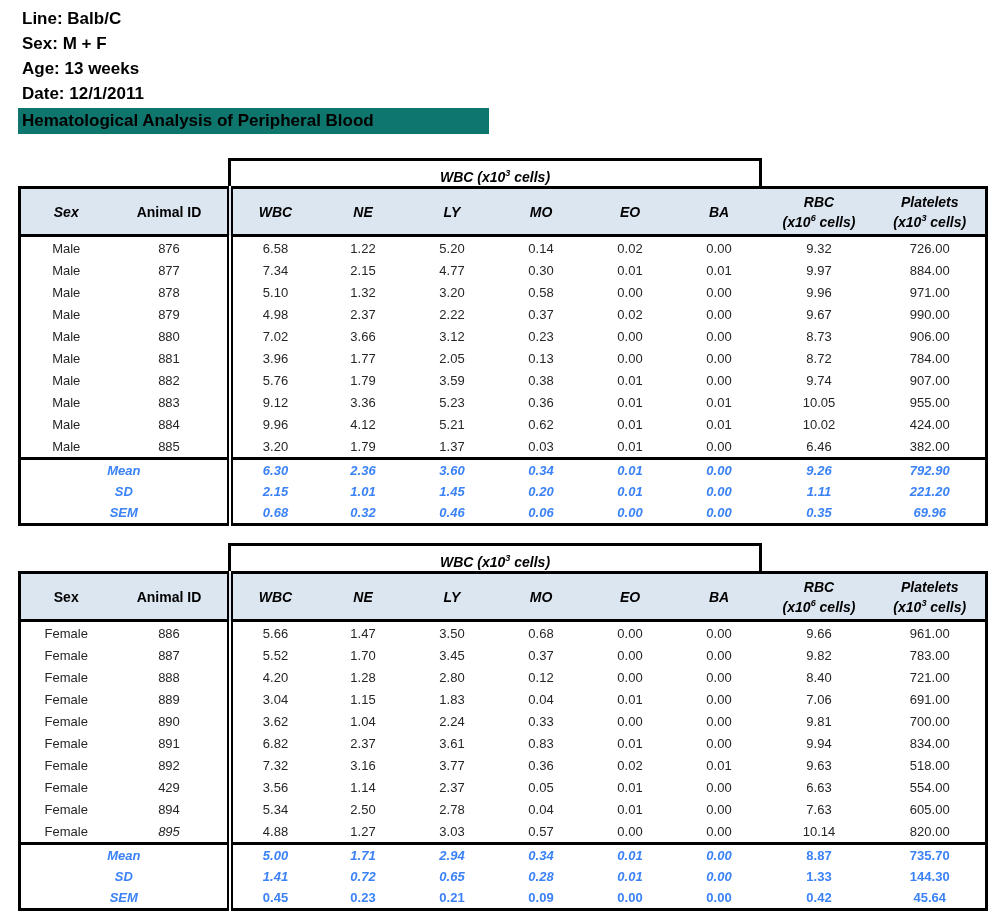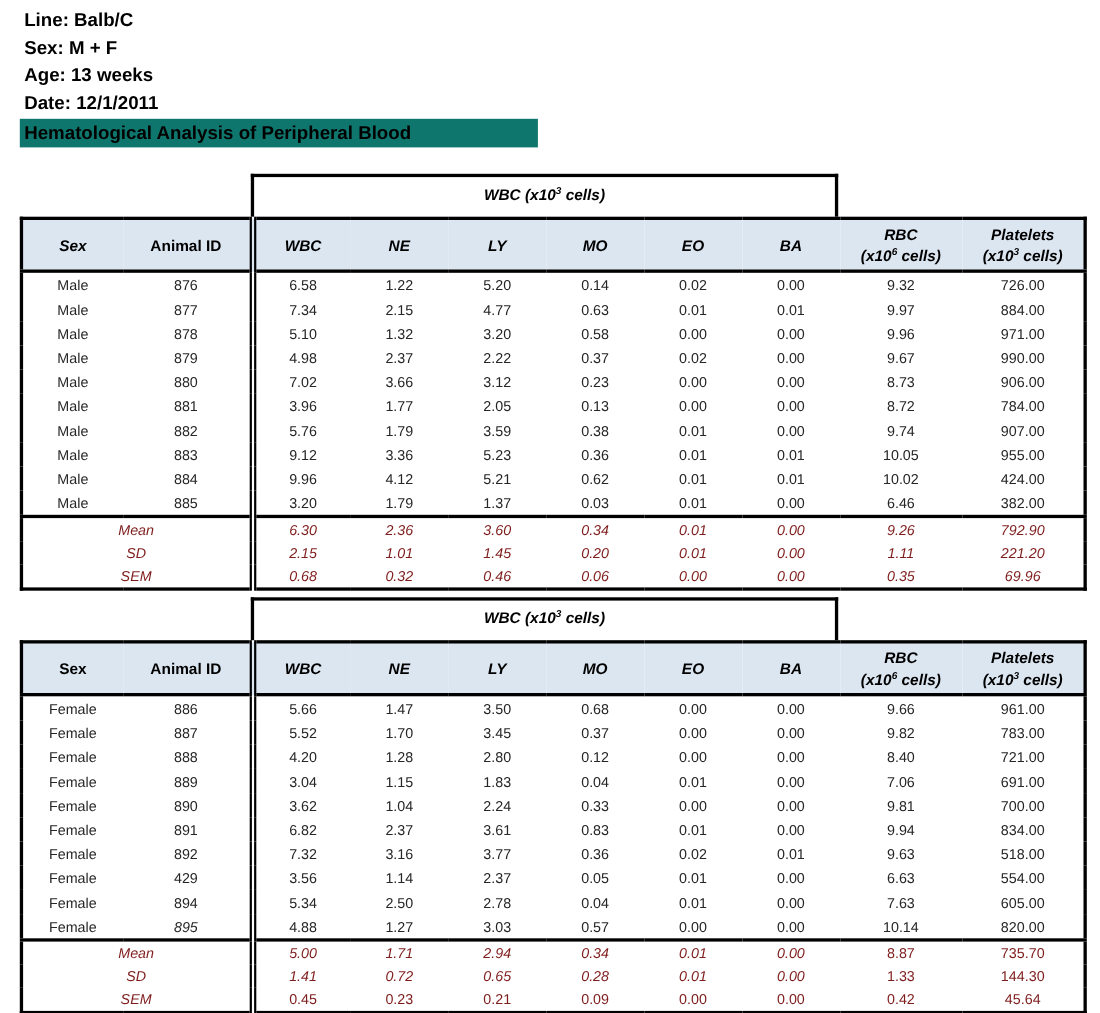--- a/index.html
+++ b/index.html
@@ -11,42 +11,42 @@
   .meta { position:absolute; left:22px; top:6px; font-weight:bold; font-size:17px; line-height:25px; }
   .title-highlight {
     position:absolute; left:18px; top:108px; width:471px; height:26px;
     background:#0f766e; font-weight:bold; font-size:17px; line-height:26px; padding-left:4px;
     box-sizing:border-box;
   }
   .table-block { position:absolute; left:18px; width:967px; }
   #table-block-0 { top:158px; }
   #table-block-1 { top:543px; }
   .span-header {
-    margin-left:210px; width:534px; height:39px; box-sizing:border-box;
+    margin-left:210px; width:534px; height:28px; box-sizing:border-box;
     border:3px solid #000; border-bottom:none; background:#fff;
     text-align:center; font-weight:bold; font-style:italic; font-size:14px; line-height:25px;
   }
   sup { font-size:0.65em; }
   table.blood {
     border-collapse:collapse; table-layout:fixed; width:967px;
     border:3px solid #000;
   }
   table.blood th {
     background:#dce6f1; font-size:14px; font-weight:bold;
     border-bottom:3px solid #000; height:45px; padding:0; text-align:center; vertical-align:middle;
   }
   table.blood th.hi { font-style:italic; }
   table.blood th .unit { font-size:14px; font-style:italic; line-height:15px; }
   table.blood th .hname { line-height:17px; }
   table.blood td {
     font-size:13px; text-align:center; height:22px; padding:0; color:#262626;
     white-space:nowrap; overflow:hidden;
   }
   .dsep { border-right:6px double #000;margin-left:28px; }
-  tbody.stats tr td { font-weight:normal; font-style:italic; color:#7f1d1d; height:21px; }
+  tbody.stats tr td { font-weight:bold; font-style:italic; color:#3b82f6; height:21px; }
   tbody.stats tr:first-child td { border-top:3px solid #000; }
   tbody.stats td.up { font-style:normal; }
   td.it { font-style:italic; }
 </style>
 </head>
 <body>
 
 <div class="meta">
   <div>Line: Balb/C</div>
   <div>Sex: M + F</div>
@@ -102,21 +102,21 @@
           <td class="c-num">0.00</td>
           <td class="c-num">9.32</td>
           <td class="c-num">726.00</td>
         </tr>
         <tr>
           <td class="c-sex">Male</td>
           <td class="dsep">877</td>
           <td class="c-num">7.34</td>
           <td class="c-num">2.15</td>
           <td class="c-num">4.77</td>
-          <td class="c-num">0.63</td>
+          <td class="c-num">0.30</td>
           <td class="c-num">0.01</td>
           <td class="c-num">0.01</td>
           <td class="c-num">9.97</td>
           <td class="c-num">884.00</td>
         </tr>
         <tr>
           <td class="c-sex">Male</td>
           <td class="dsep">878</td>
           <td class="c-num">5.10</td>
           <td class="c-num">1.32</td>

